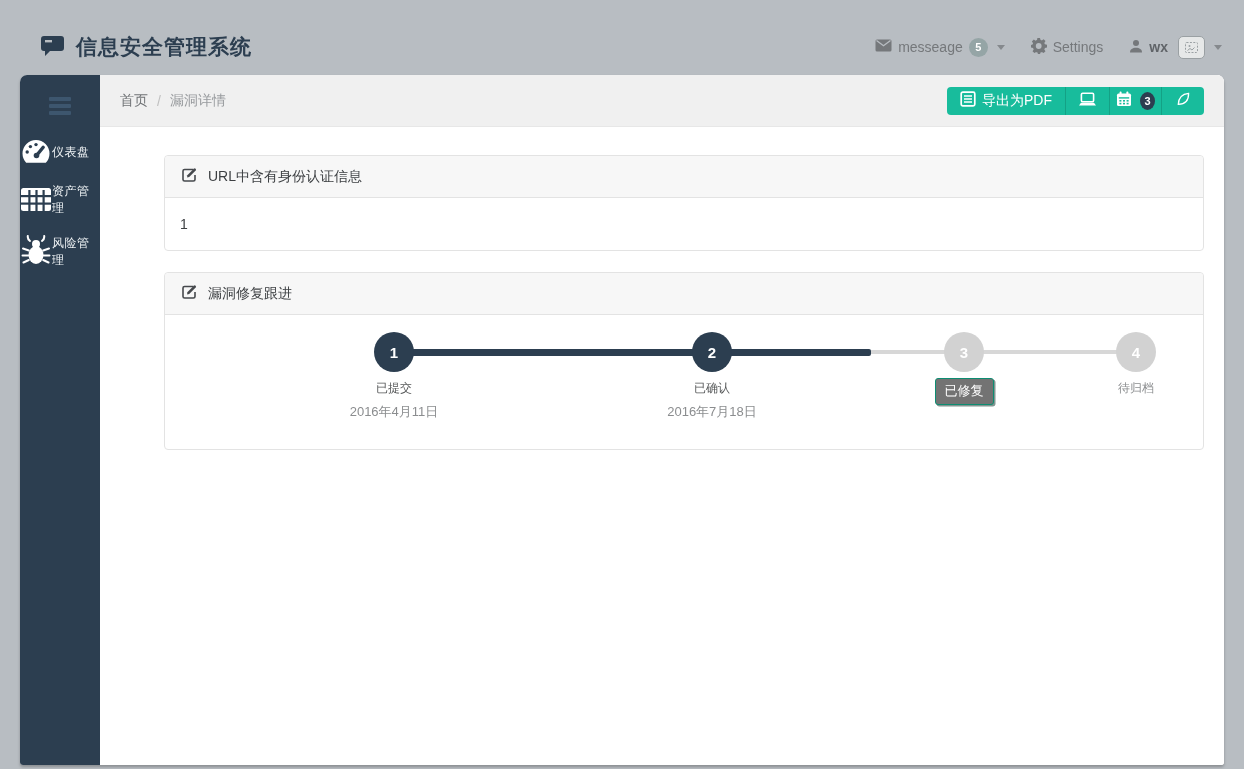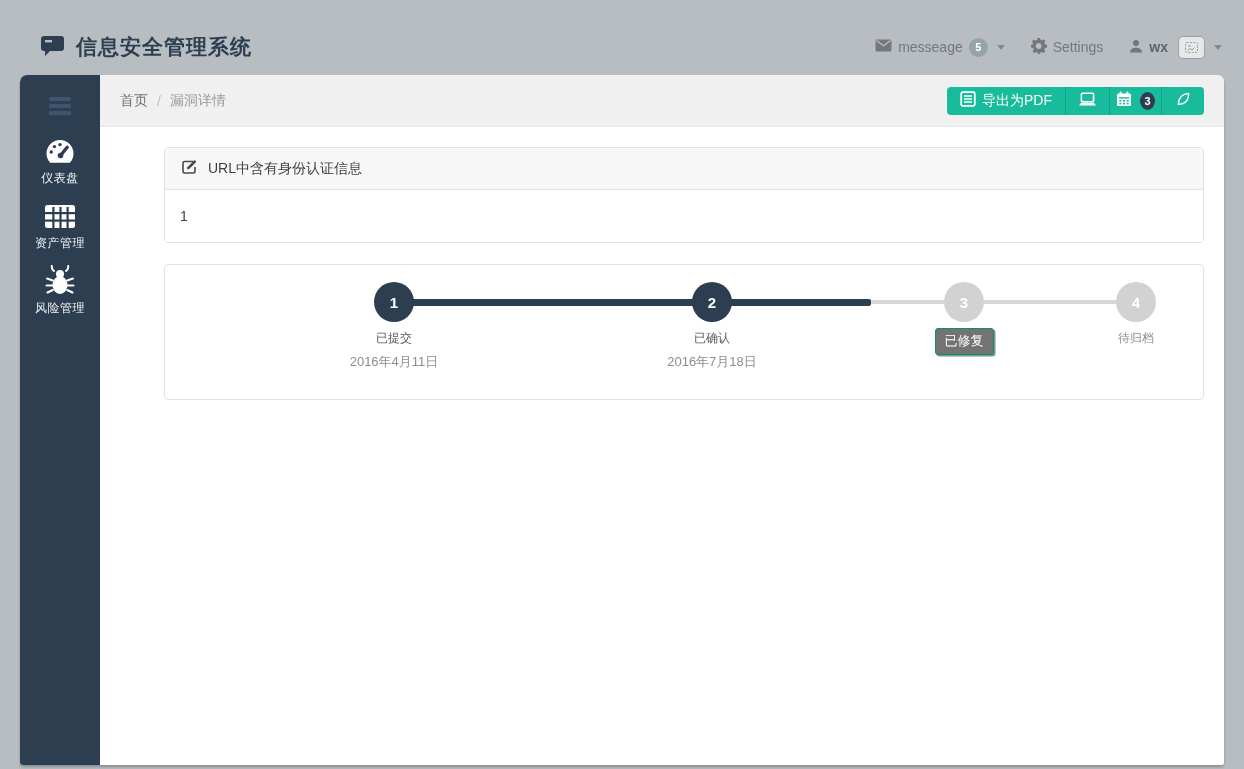--- a/index.html
+++ b/index.html
@@ -38,26 +38,26 @@
   }
 
   
   .sidebar {
     width:80px; background:#2c3e50; flex:0 0 80px;
     display:flex; flex-direction:column; align-items:center;
   }
   .menu-toggle { margin-top:19px; cursor:pointer; }
   .menu-toggle .bar { width:22px; height:4px; background:#3d566e; border-radius:1px; margin:3px 0; }
   .side-nav { margin-top:17px; display:flex; flex-direction:column; align-items:center; gap:13px; }
-  .side-item { display:flex; flex-direction:column; align-items:center; cursor:pointer; width:80px; }
+  .side-item { display:flex; flex-direction:row; align-items:center; cursor:pointer; width:80px; }
   .side-item .ico { height:30px; display:flex; align-items:flex-end; justify-content:center; }
   .side-item .lbl { color:#eef2f4; font-size:12px; margin-top:5px; letter-spacing:.5px; }
 
   
-  .main { flex:1; display:flex; flex-direction:column; background:#fff; min-width:0; }
+  .main { flex:1; display:flex; flex-direction:column; background:#fff; min-width:0;gap:8px; }
   .crumb-bar {
     height:52px; background:#f0f0f0; border-bottom:1px solid #e7e7e7;
     display:flex; align-items:center; padding:0 20px; flex:0 0 52px;
   }
   .breadcrumb { display:flex; align-items:center; gap:9px; font-size:14px; }
   .crumb-home { color:#707376; cursor:pointer; }
   .crumb-sep { color:#c0c0c0; }
   .crumb-current { color:#989b9e; }
 
   .btn-group { margin-left:auto; display:flex; height:28px; border-radius:4px; overflow:hidden; }
@@ -276,20 +276,29 @@
               <path d="M13.5 3.5H4.6A1.6 1.6 0 0 0 3 5.1v8.3A1.6 1.6 0 0 0 4.6 15h8.8a1.6 1.6 0 0 0 1.6-1.6V8.9" fill="none" stroke="#46494d" stroke-width="1.6"></path>
               <path d="M7.2 11.6l2-.5 6.5-6.5a1.35 1.35 0 0 0-1.9-1.9L7.3 9.2z" fill="#46494d"></path>
             </svg>
           </span>
           <span>URL中含有身份认证信息</span>
         </div>
         <div class="panel-body-text">1</div>
       </div>
 
       <div class="panel">
+        <div class="panel-head">
+          <span>
+            <svg width="18" height="18" viewBox="0 0 18 18">
+              <path d="M13.5 3.5H4.6A1.6 1.6 0 0 0 3 5.1v8.3A1.6 1.6 0 0 0 4.6 15h8.8a1.6 1.6 0 0 0 1.6-1.6V8.9" fill="none" stroke="#46494d" stroke-width="1.6"></path>
+              <path d="M7.2 11.6l2-.5 6.5-6.5a1.35 1.35 0 0 0-1.9-1.9L7.3 9.2z" fill="#46494d"></path>
+            </svg>
+          </span>
+          <span>漏洞修复跟进</span>
+        </div>
 
         <div class="stepper">
           <div class="line-gray" style="left:229px; width:742px;"></div>
           <div class="line-dark" style="left:229px; width:477px;"></div>
 
           <div class="step" style="left:229px;">
             <div class="step-circle done">1</div>
             <div class="step-label">已提交</div>
             <div class="step-date">2016年4月11日</div>
           </div>

